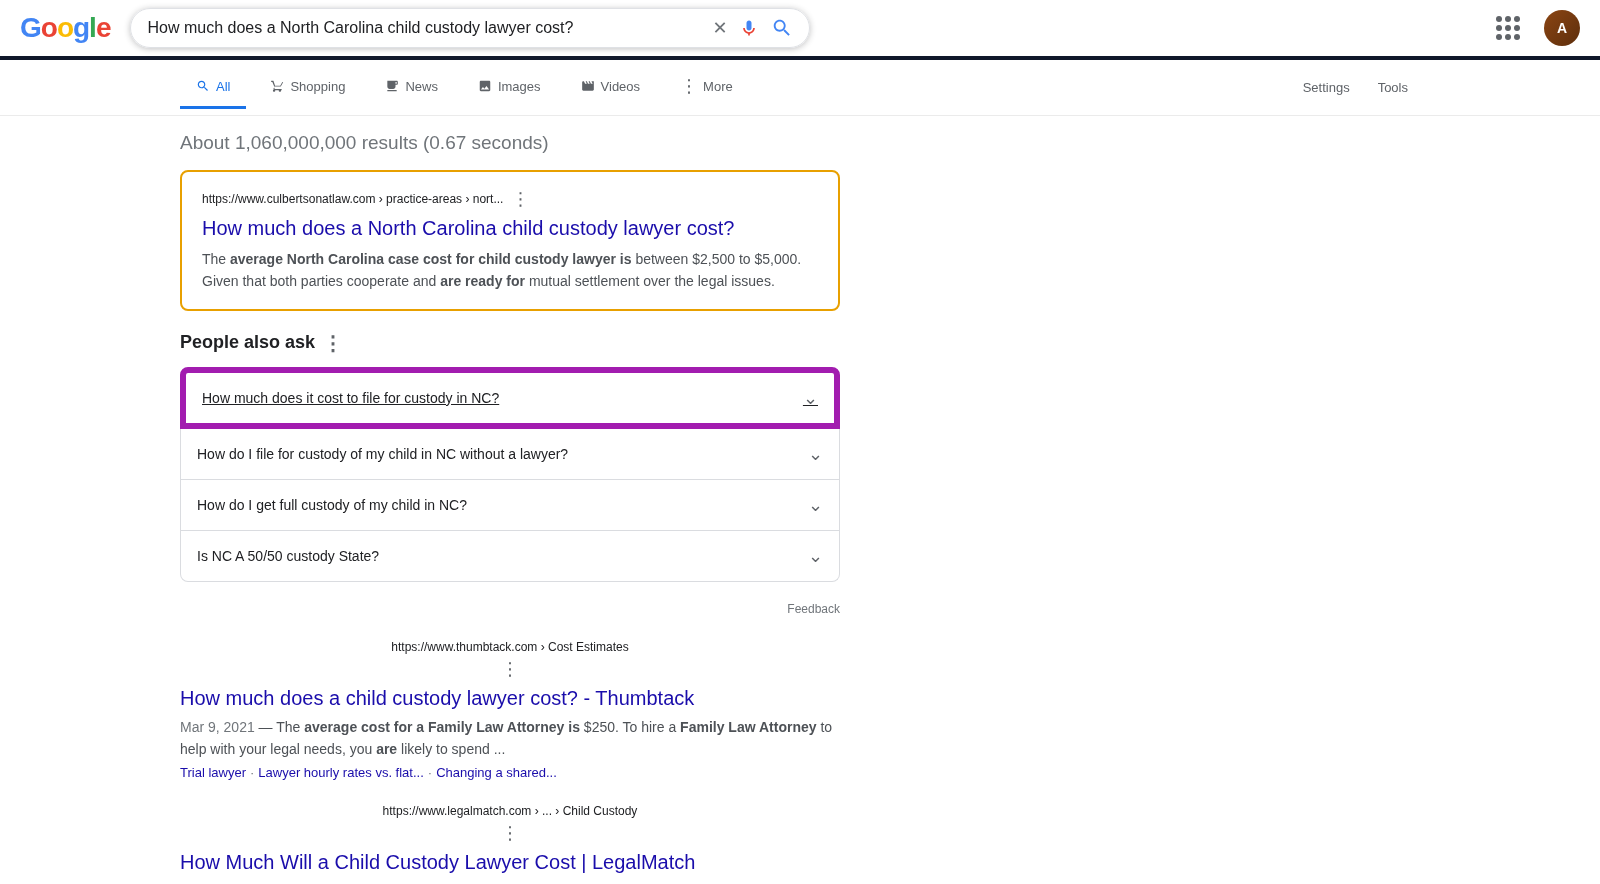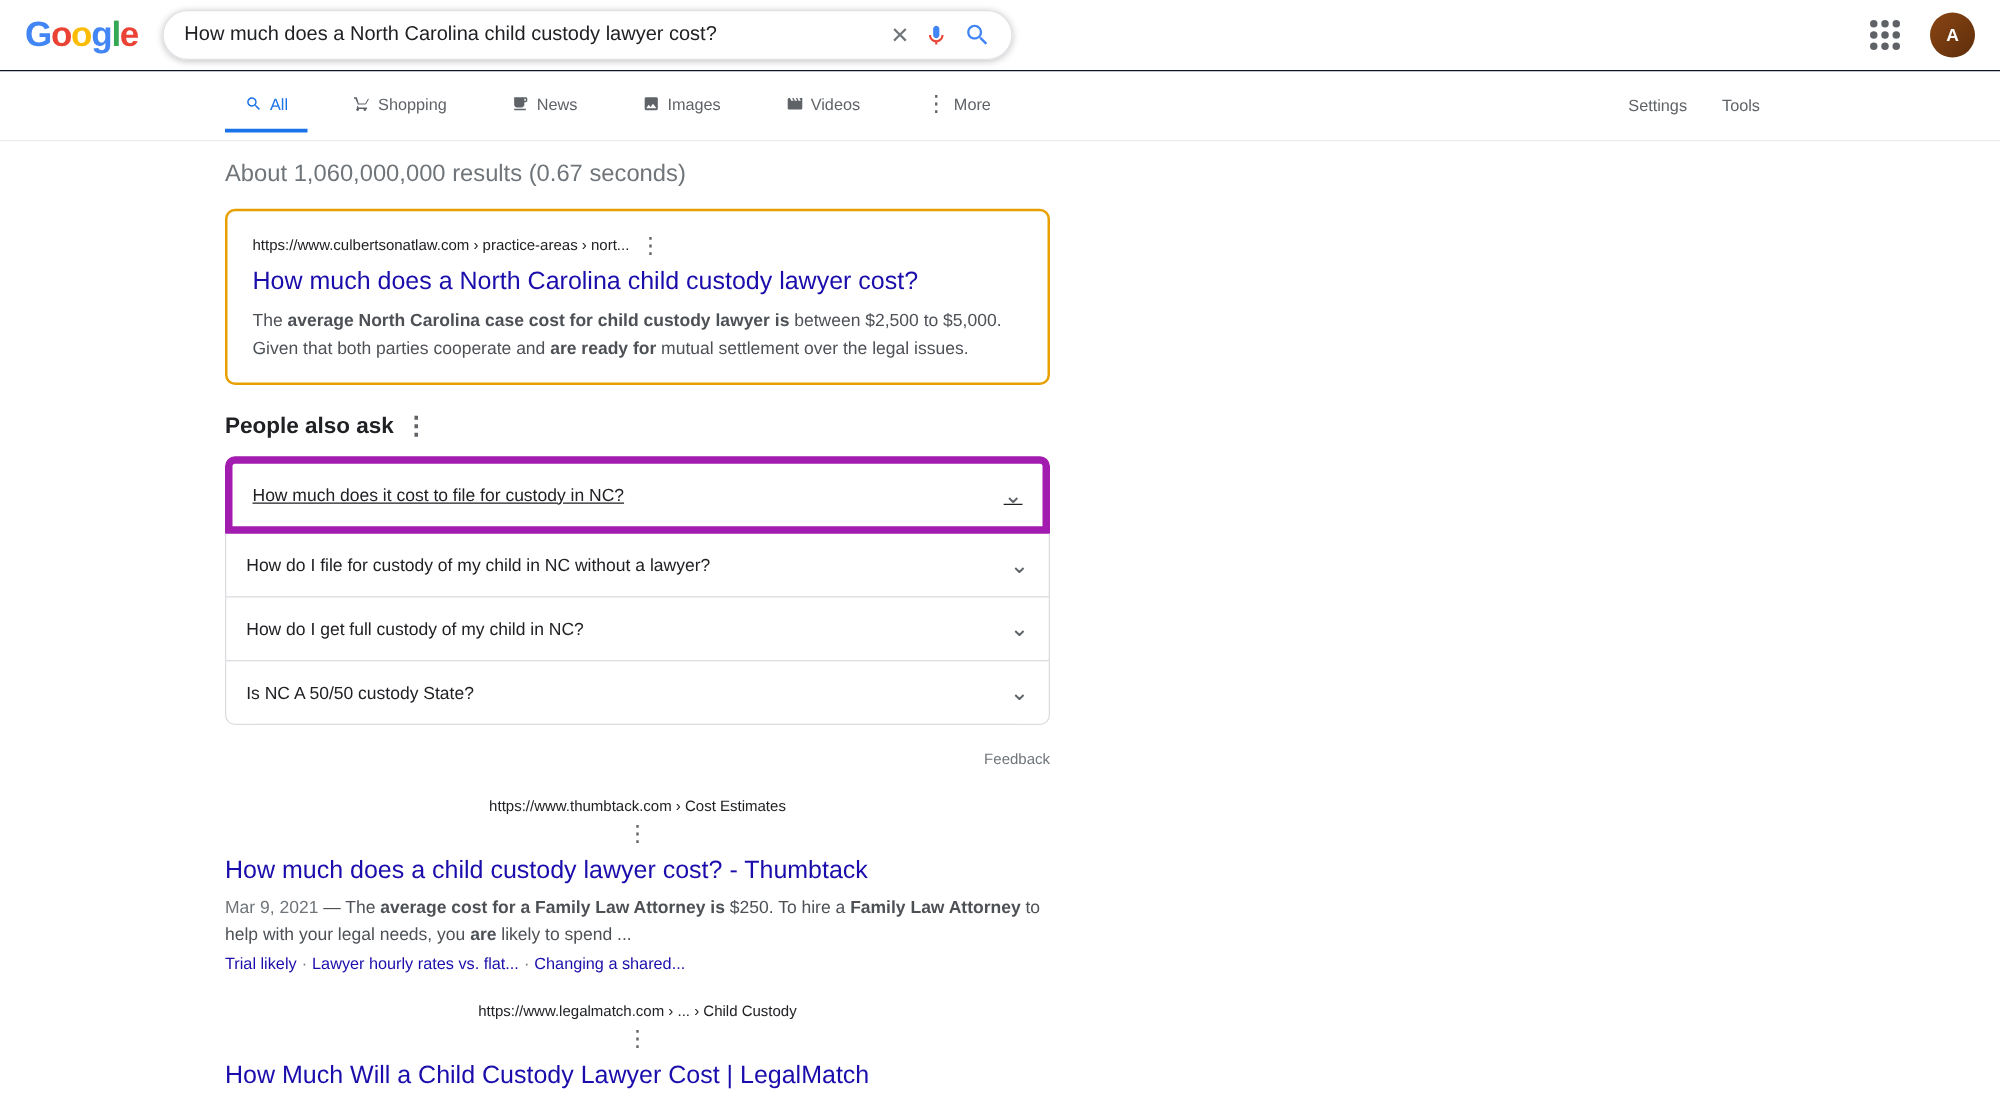--- a/index.html
+++ b/index.html
@@ -1,33 +1,33 @@
 <!DOCTYPE html>
 <html><head>
   <meta charset="utf-8">
   <style>
     * { margin: 0; padding: 0; box-sizing: border-box; }
     body { font-family: Arial, sans-serif; background: #fff; color: #202124; font-size: 14px; }
 
     
-    .header { display: flex; align-items: center; padding: 8px 20px; border-bottom: 1px solid #0f172a; justify-content: space-between; }
+    .header { display: flex; align-items: center; padding: 8px 20px; border-bottom: 4px solid #0f172a; justify-content: space-between; }
 
     .search-bar-container { display: flex; align-items: center; flex: 1; max-width: 680px; border: 1px solid #dfe1e5; border-radius: 24px; padding: 8px 16px; box-shadow: 0 1px 6px rgba(32,33,36,.28); }
     .search-input { flex: 1; border: none; outline: none; font-size: 16px; color: #202124; background: transparent; }
     .search-icons { display: flex; align-items: center; gap: 12px; margin-left: 8px; }
     .icon-btn { background: none; border: none; cursor: pointer; display: flex; align-items: center; justify-content: center; }
     .mic-icon-svg { width: 20px; height: 20px; }
     .search-icon-svg { width: 22px; height: 22px; }
 
     .header-right { margin-left: auto; display: flex; align-items: center; gap: 16px; }
     .apps-icon { display: grid; grid-template-columns: repeat(3,6px); grid-template-rows: repeat(3,6px); gap: 3px; cursor: pointer; }
     .apps-dot { width: 6px; height: 6px; background: #5f6368; border-radius: 50%; }
 
     
-    .nav-tabs { display: flex; align-items: center; padding: 0 180px; border-bottom: 1px solid #ebebeb; gap: 20px; }
+    .nav-tabs { display: flex; align-items: center; padding: 0 180px; border-bottom: 1px solid #ebebeb; gap: 8px; }
     .nav-tab { display: flex; align-items: center; gap: 6px; padding: 12px 16px; font-size: 13px; color: #5f6368; cursor: pointer; border-bottom: 3px solid transparent; text-decoration: none; white-space: nowrap; }
     .nav-tab.active { color: #1a73e8; border-bottom: 3px solid #1a73e8; }
     .nav-spacer { flex: 1; }
     .nav-settings { display: flex; gap: 4px; padding: 12px 0; }
     .nav-settings a { font-size: 13px; color: #5f6368; cursor: pointer; text-decoration: none; padding: 8px 12px; }
 
     
     .main { padding: 16px 180px; }
     .results-count { font-size: 19px; color: #70757a; margin-bottom: 16px; }
 
@@ -196,21 +196,21 @@
   <div class="regular-result">
     <div class="result-url-small">
       <span>https://www.thumbtack.com › Cost Estimates</span>
       <span style="color:#5f6368; cursor:pointer; font-size:18px;">⋮</span>
     </div>
     <div class="result-title-link">How much does a child custody lawyer cost? - Thumbtack</div>
     <div class="result-snippet">
       <span style="color:#70757a;">Mar 9, 2021</span> — The <b>average cost for a Family Law Attorney is</b> $250. To hire a <b>Family Law Attorney</b> to help with your legal needs, you <b>are</b> likely to spend ...
     </div>
     <div class="result-sub-links">
-      <a class="result-sub-link">Trial likely</a>
+      <a class="result-sub-link">Trial lawyer</a>
       <span class="result-sub-sep"> · </span>
       <a class="result-sub-link">Lawyer hourly rates vs. flat...</a>
       <span class="result-sub-sep"> · </span>
       <a class="result-sub-link">Changing a shared...</a>
     </div>
   </div>
 
   <div class="regular-result">
     <div class="result-url-small">
       <span>https://www.legalmatch.com › ... › Child Custody</span>

